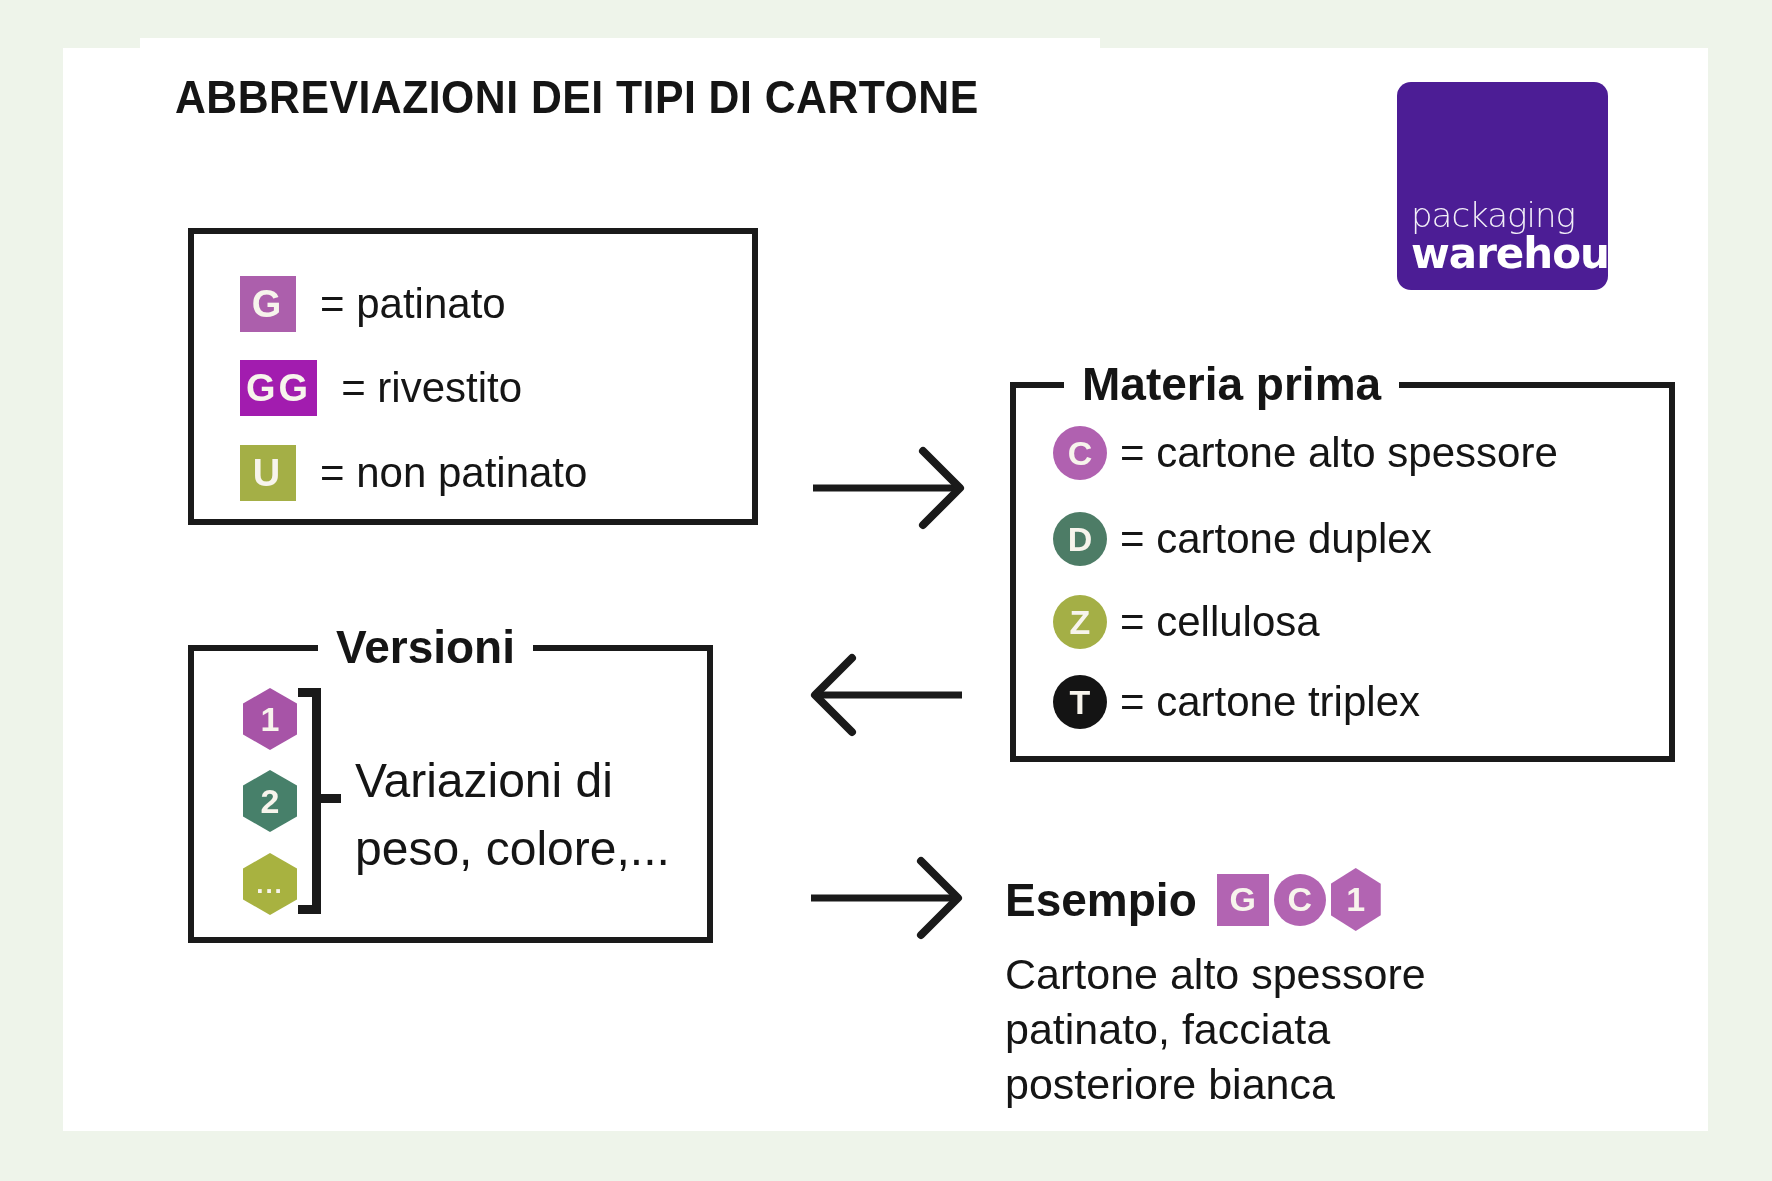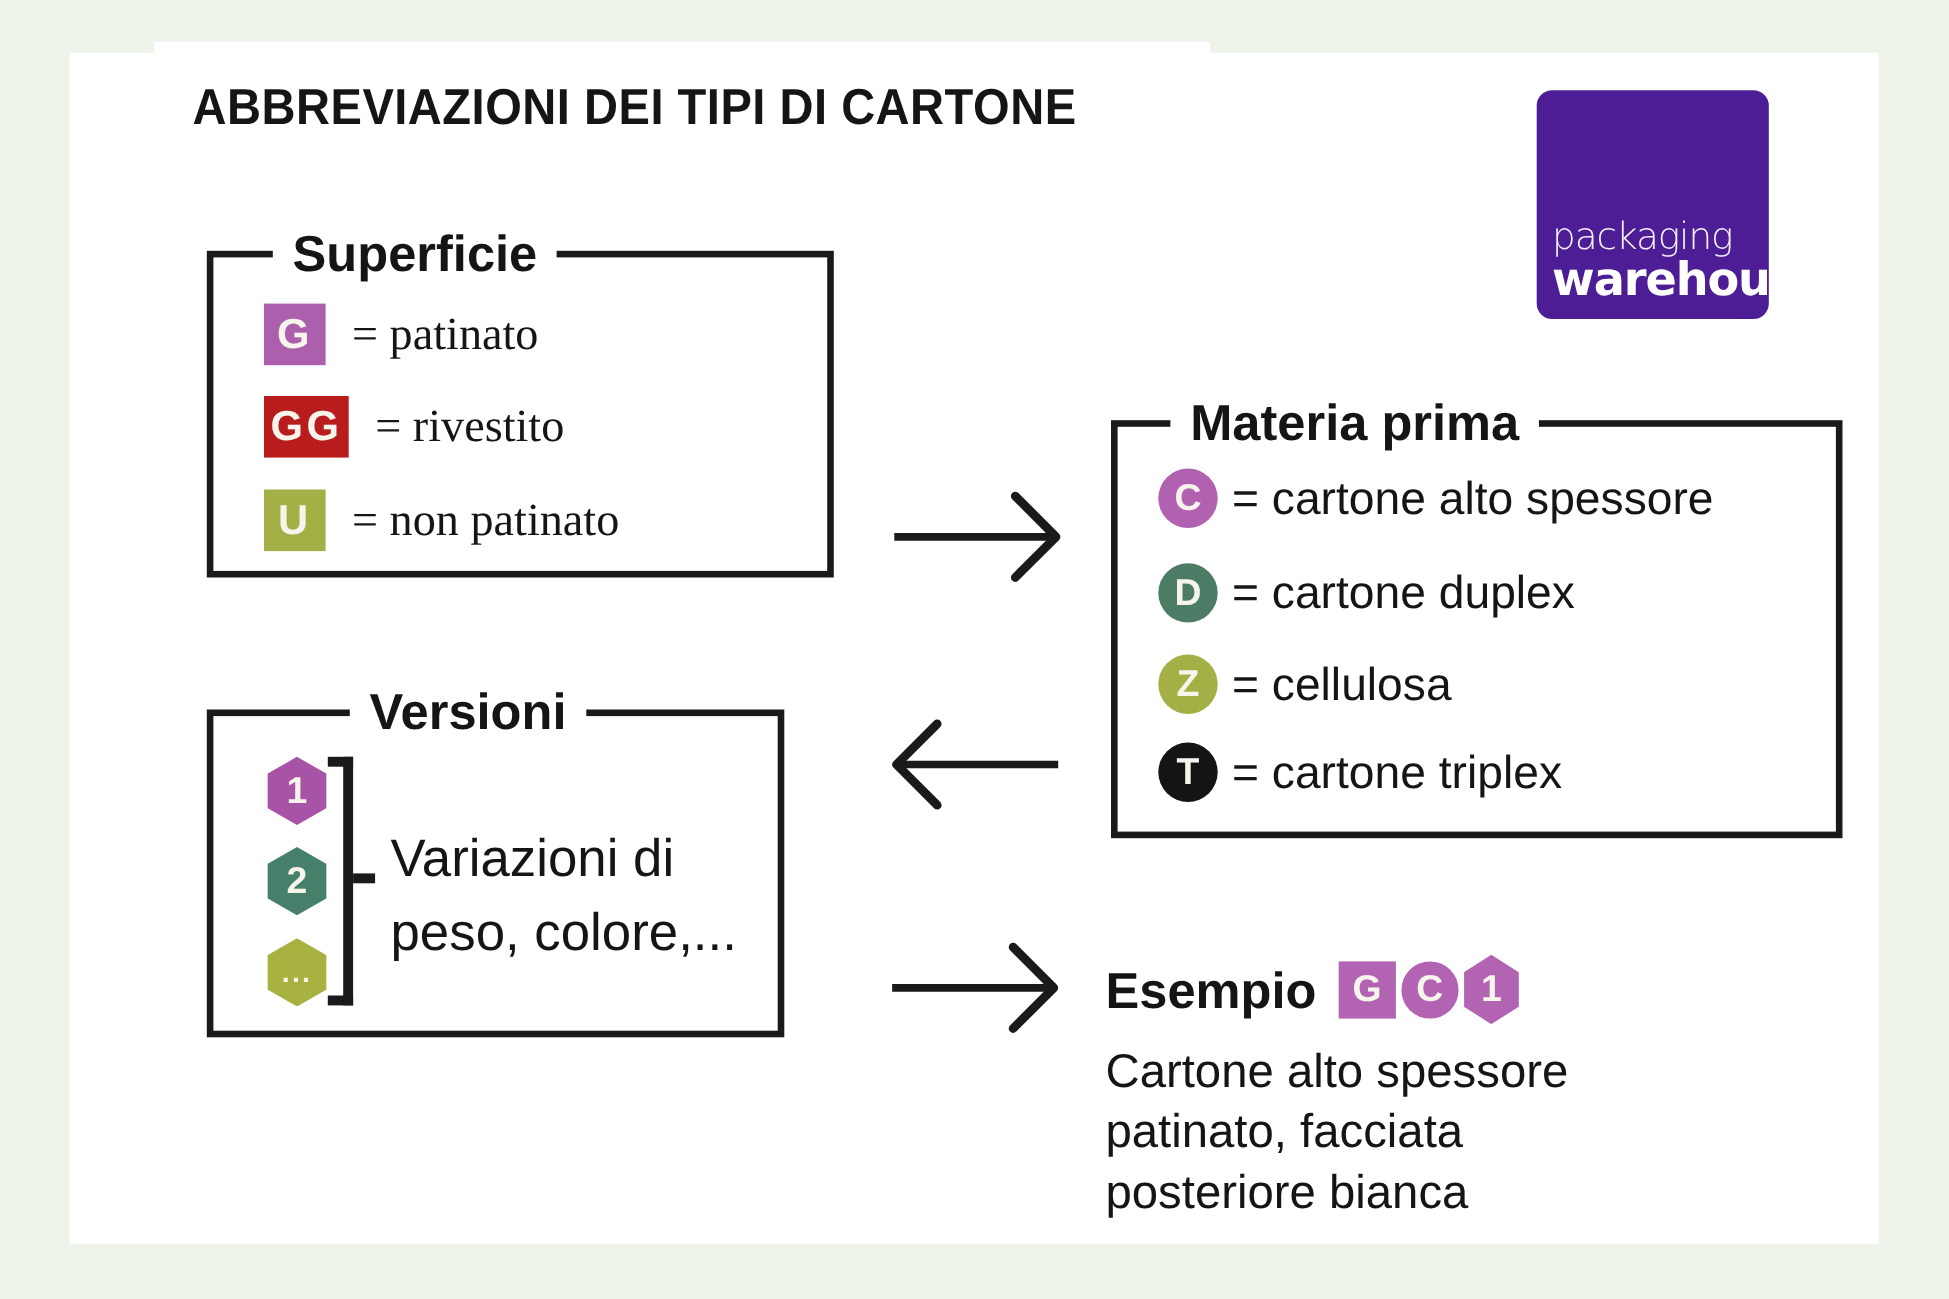--- a/index.html
+++ b/index.html
@@ -75,21 +75,21 @@
   }
   .badge-hex{
     width:54px;height:62px;
     clip-path:polygon(50% 0,100% 25%,100% 75%,50% 100%,0 75%,0 25%);
     display:flex;align-items:center;justify-content:center;
     font-size:34px;font-weight:700;color:#f7f4ec;
   }
   .legend-label{
     font-size:42px;color:var(--ink);white-space:nowrap;
   }
-  .sup-label{margin-left:24px;font-family:Liberation Serif, serif;}
+  .sup-label{margin-left:24px;}
   .mat-label{margin-left:13px;}
   .bracket-part{position:absolute;background:var(--line);}
   .versioni-note{
     position:absolute;left:161px;top:96px;
     font-size:48px;line-height:68px;color:var(--ink);white-space:nowrap;
   }
   .arrow-svg{position:absolute;}
   .esempio-row{
     position:absolute;left:1005px;top:868px;
     display:flex;align-items:center;
@@ -126,29 +126,28 @@
 <div class="top-strip"></div>
 
 <div class="heading">ABBREVIAZIONI DEI TIPI DI CARTONE</div>
 
 <div class="logo" style="background: #4c1d95;">
   <div class="l1">packaging</div>
   <div class="l2">warehouse</div>
 </div>
 
 <div class="obox" id="box-superficie">
-  <div class="obox-title">Superficie</div>
 
   <div class="legend-row" style="left:46px;top:42px;">
     <div class="badge-square" style="background: rgb(172, 95, 172);">G</div>
     <div class="legend-label sup-label">= patinato</div>
   </div>
 
   <div class="legend-row" style="left:46px;top:126px;">
-    <div class="badge-square" style="background: #b91c1c;">GG</div>
+    <div class="badge-square" style="background: #a21caf;">GG</div>
     <div class="legend-label sup-label">= rivestito</div>
   </div>
 
   <div class="legend-row" style="left:46px;top:211px;">
     <div class="badge-square" style="background: rgb(164, 175, 70);">U</div>
     <div class="legend-label sup-label">= non patinato</div>
   </div>
 </div>
 
 <div class="obox" id="box-materia">

